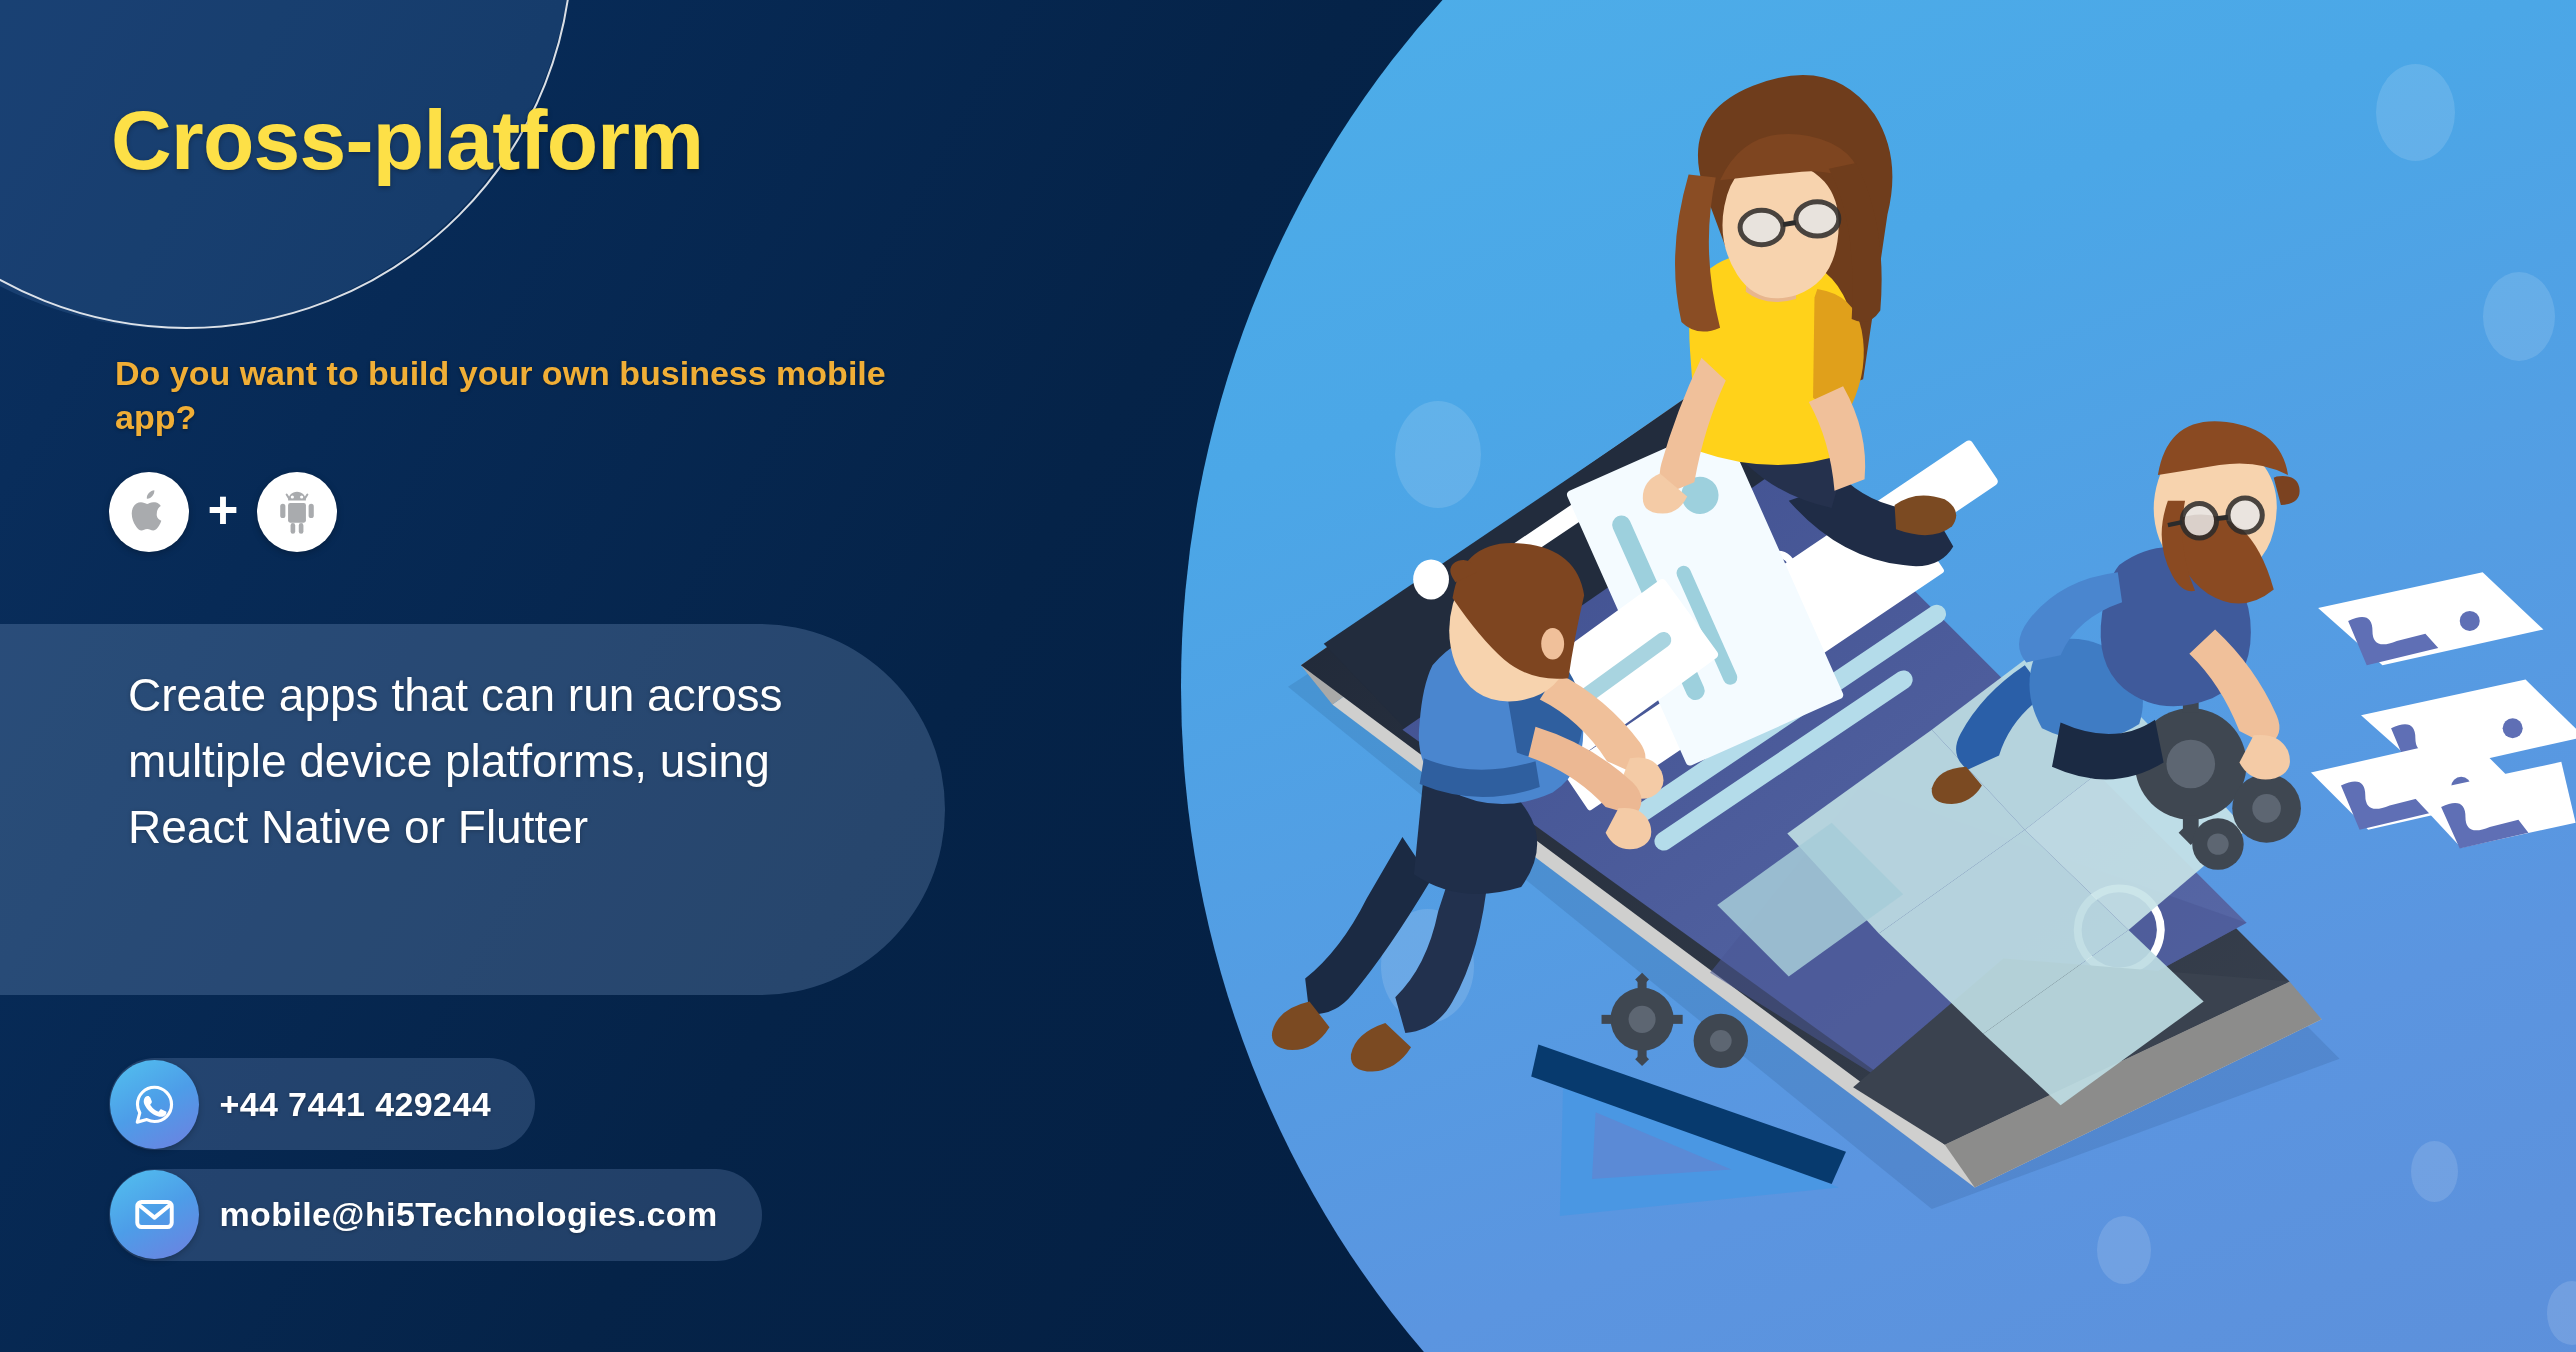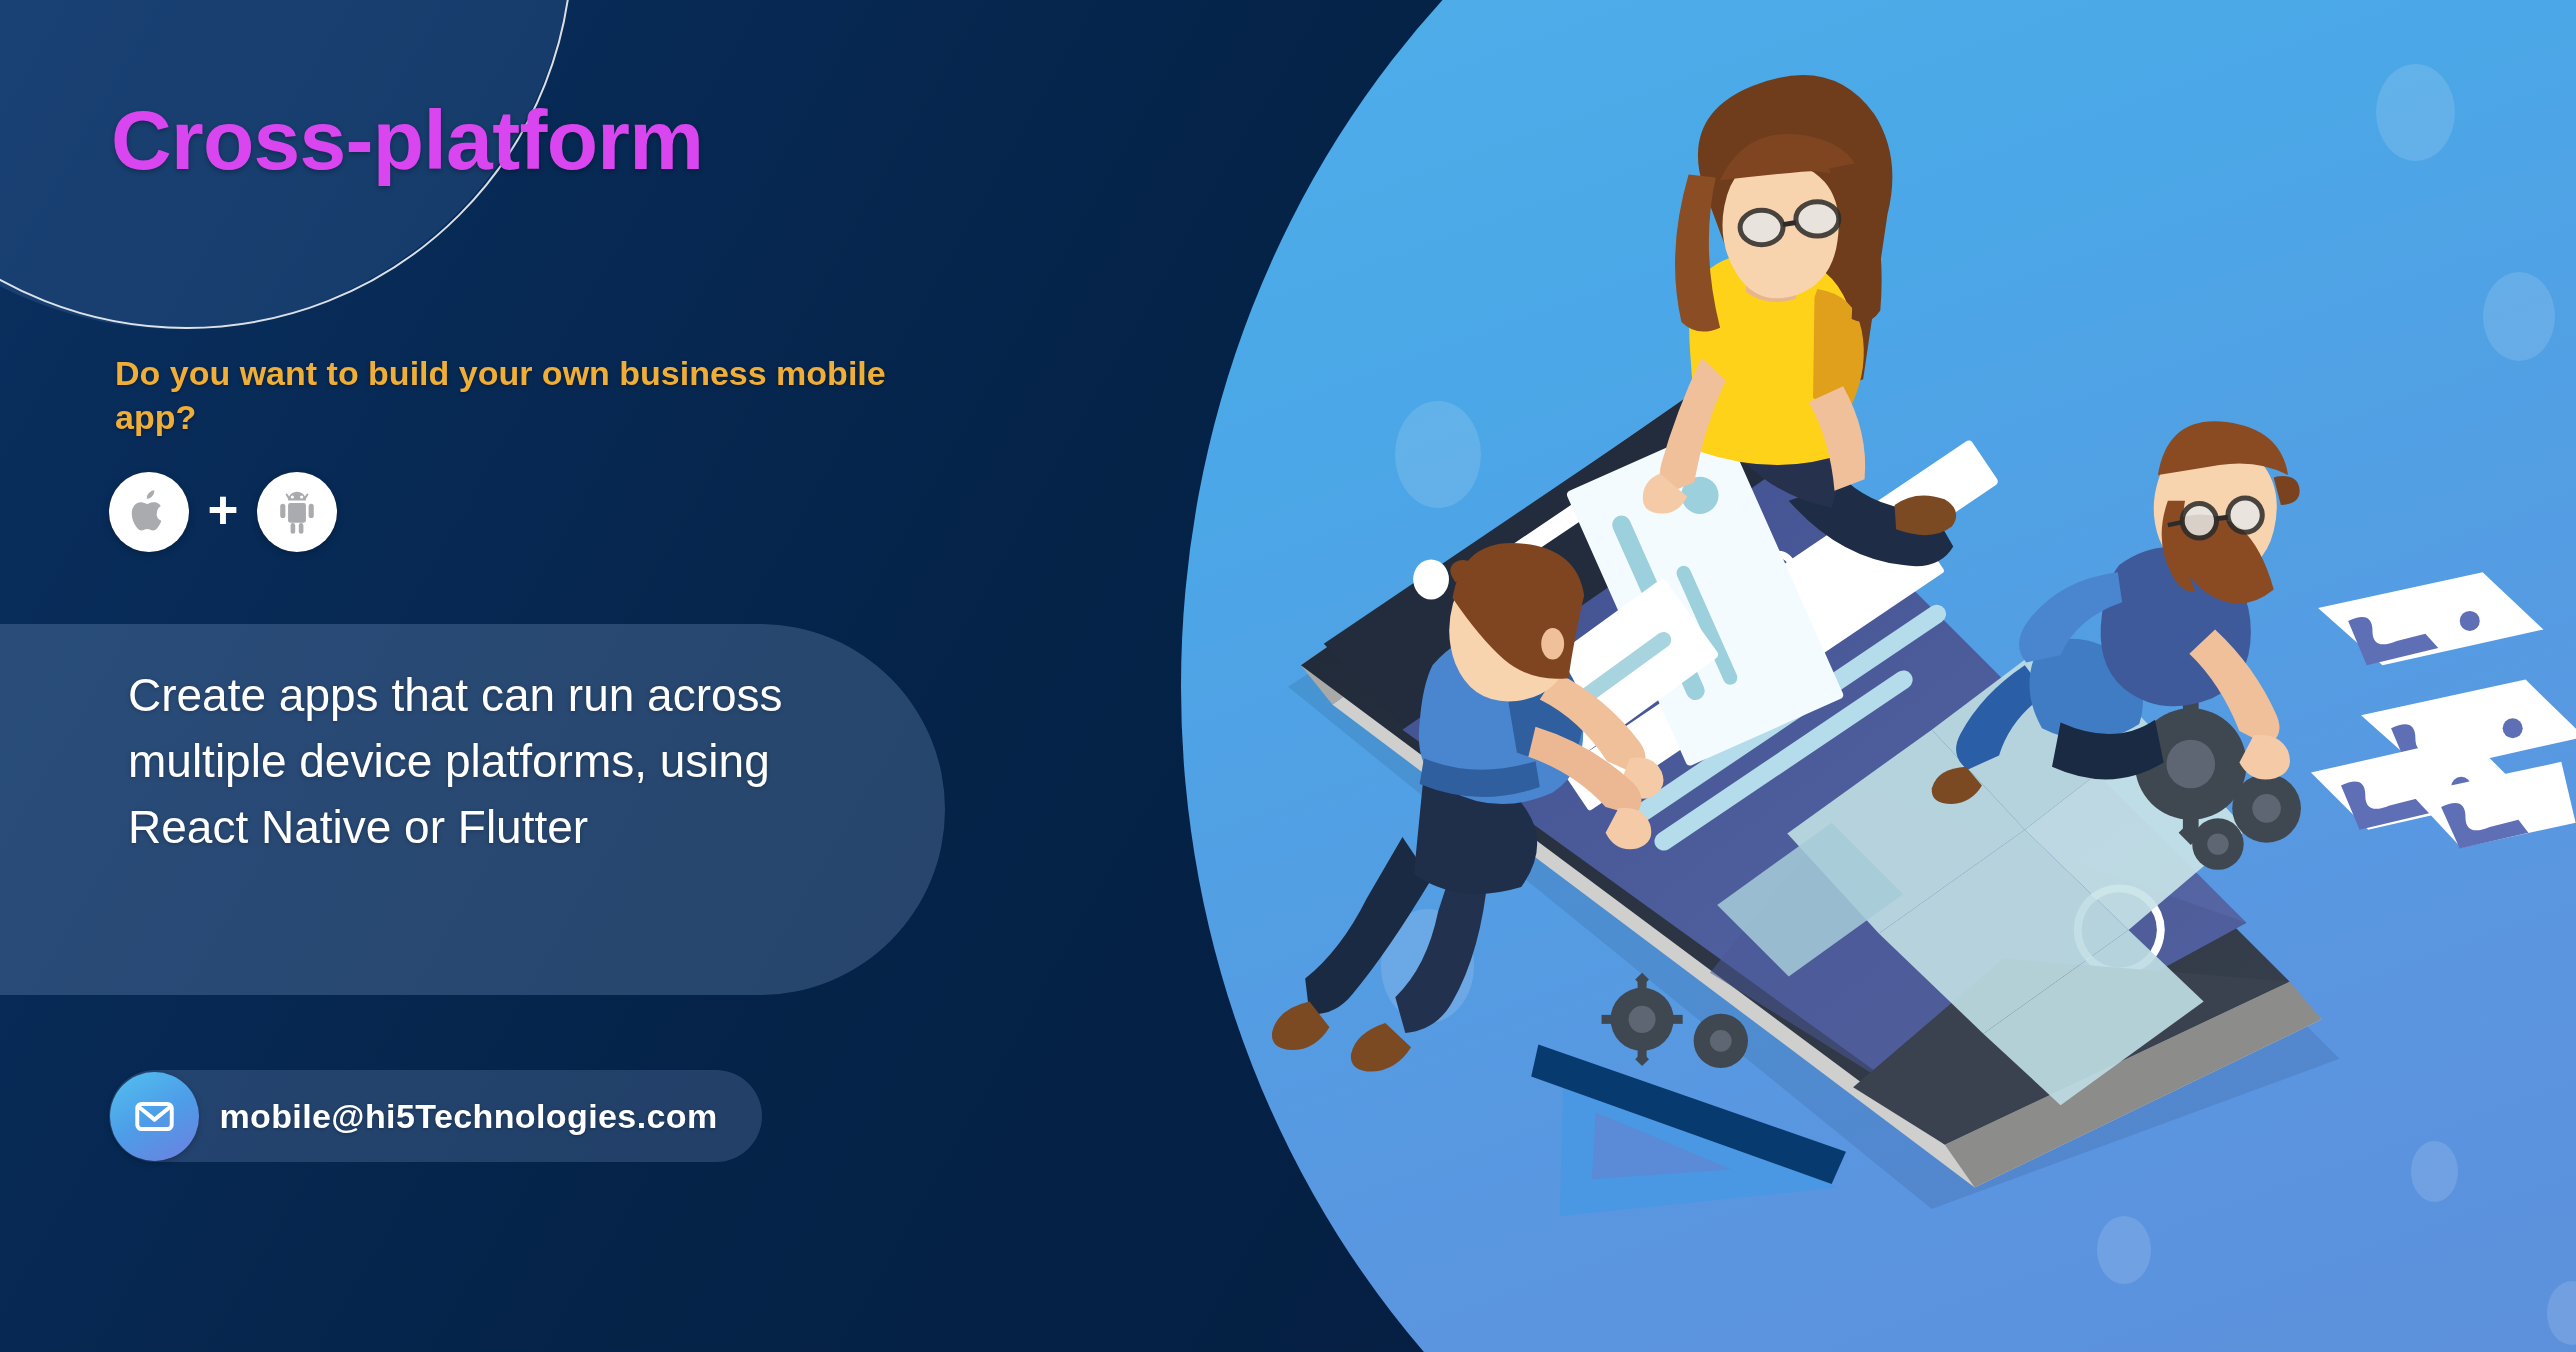--- a/index.html
+++ b/index.html
@@ -43,21 +43,21 @@
     background:linear-gradient(160deg,#4fb2ea 0%,#4ba7e7 30%,#5b95e0 65%,#5e8bd6 100%);
   }
   .bubble { position:absolute; border-radius:50%; background:rgba(255,255,255,0.13); }
 
   
   .title {
     position:absolute; left:111px; top:89px;
     width:930px;
     font-size:84px; font-weight:bold; line-height:1.22;
     letter-spacing:-0.7px;
-    color:#d946ef;
+    color:#fde047;
     text-shadow:0 2.1px 5px rgba(0,0,0,0.30);
   }
   .title .l2 { display:block; }
 
   .subtitle {
     position:absolute; left:115px; top:351px;
     width:801px;
     font-size:34px; font-weight:bold; line-height:1.30;
     color:#f0ae36;
     text-shadow:0 1.4px 3.6px rgba(0,0,0,0.35);
@@ -417,20 +417,29 @@
         <circle cx="11.4" cy="5.6" r="0.9" fill="#ffffff"></circle>
         <circle cx="16.6" cy="5.6" r="0.9" fill="#ffffff"></circle>
       </svg>
     </div>
   </div>
 
   <div class="body-panel"></div>
   <p class="body-text">Create apps that can run across multiple device platforms, using React Native or Flutter</p>
 
   <div class="chips">
+    <div class="chip">
+      <span class="chip-icon">
+        <svg width="47" height="47" viewBox="0 0 24 24">
+          <path d="M12 3.2c-4.8 0-8.7 3.9-8.7 8.7 0 1.6.4 3.1 1.2 4.4L3.2 21l4.9-1.3c1.2.6 2.5 1 3.9 1 4.8 0 8.7-3.9 8.7-8.7S16.8 3.2 12 3.2z" fill="none" stroke="#ffffff" stroke-width="1.6" stroke-linejoin="round"></path>
+          <path d="M9.4 8.1c-.2-.5-.4-.5-.6-.5h-.5c-.2 0-.5.1-.8.4-.3.3-1 1-1 2.4s1 2.8 1.2 3c.1.2 2 3.1 4.9 4.2 2.4.9 2.9.7 3.4.7.5-.1 1.6-.7 1.9-1.3.2-.7.2-1.2.2-1.3-.1-.1-.3-.2-.5-.3l-1.9-.9c-.3-.1-.5-.2-.7.1l-.7.9c-.1.2-.3.2-.5.1-.3-.1-1.2-.5-2.3-1.4-.8-.7-1.4-1.6-1.6-1.9-.1-.3 0-.4.1-.5l.4-.5c.1-.2.2-.3.2-.5.1-.2 0-.4 0-.5l-.7-1.7z" fill="#ffffff"></path>
+        </svg>
+      </span>
+      <span class="chip-text">+44 7441 429244</span>
+    </div>
     <br>
     <div class="chip">
       <span class="chip-icon">
         <svg width="47" height="47" viewBox="0 0 24 24">
           <rect x="3.2" y="5.6" width="17.6" height="12.8" rx="2.2" fill="none" stroke="#ffffff" stroke-width="2"></rect>
           <path d="M4.4 7.4l7.6 6.2 7.6-6.2" fill="none" stroke="#ffffff" stroke-width="2" stroke-linecap="round" stroke-linejoin="round"></path>
         </svg>
       </span>
       <span class="chip-text">mobile@hi5Technologies.com</span>
     </div>

